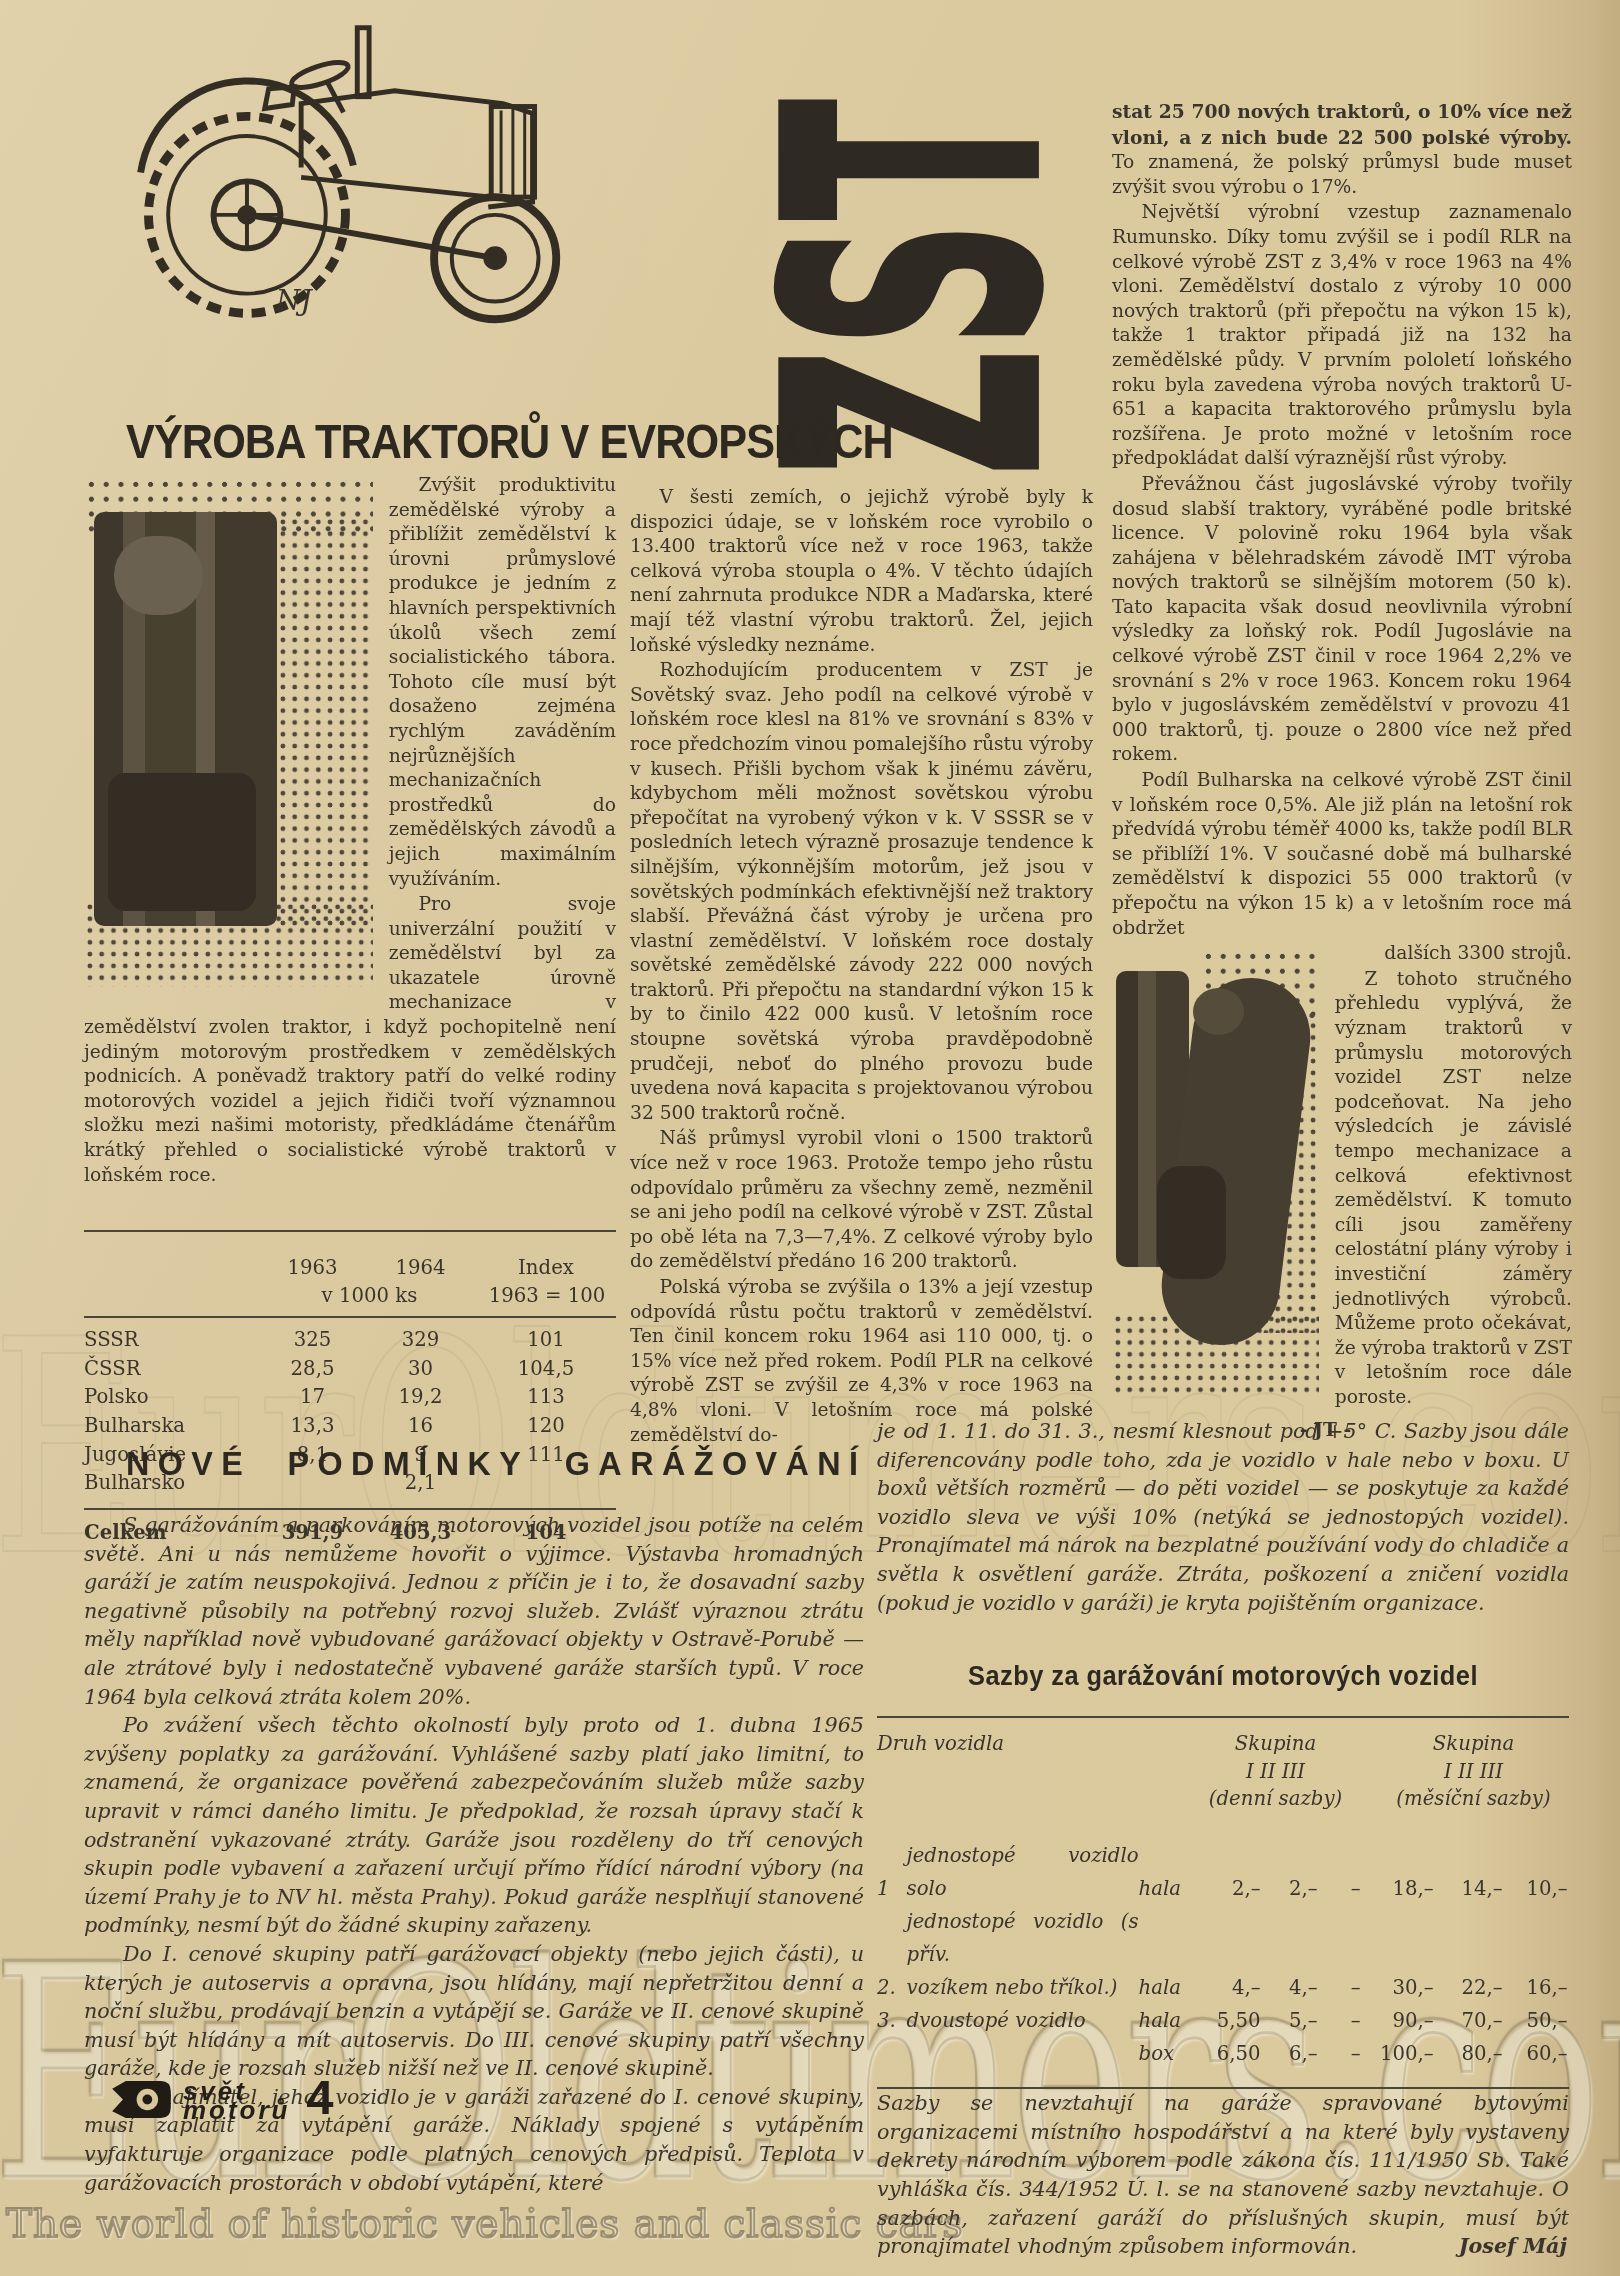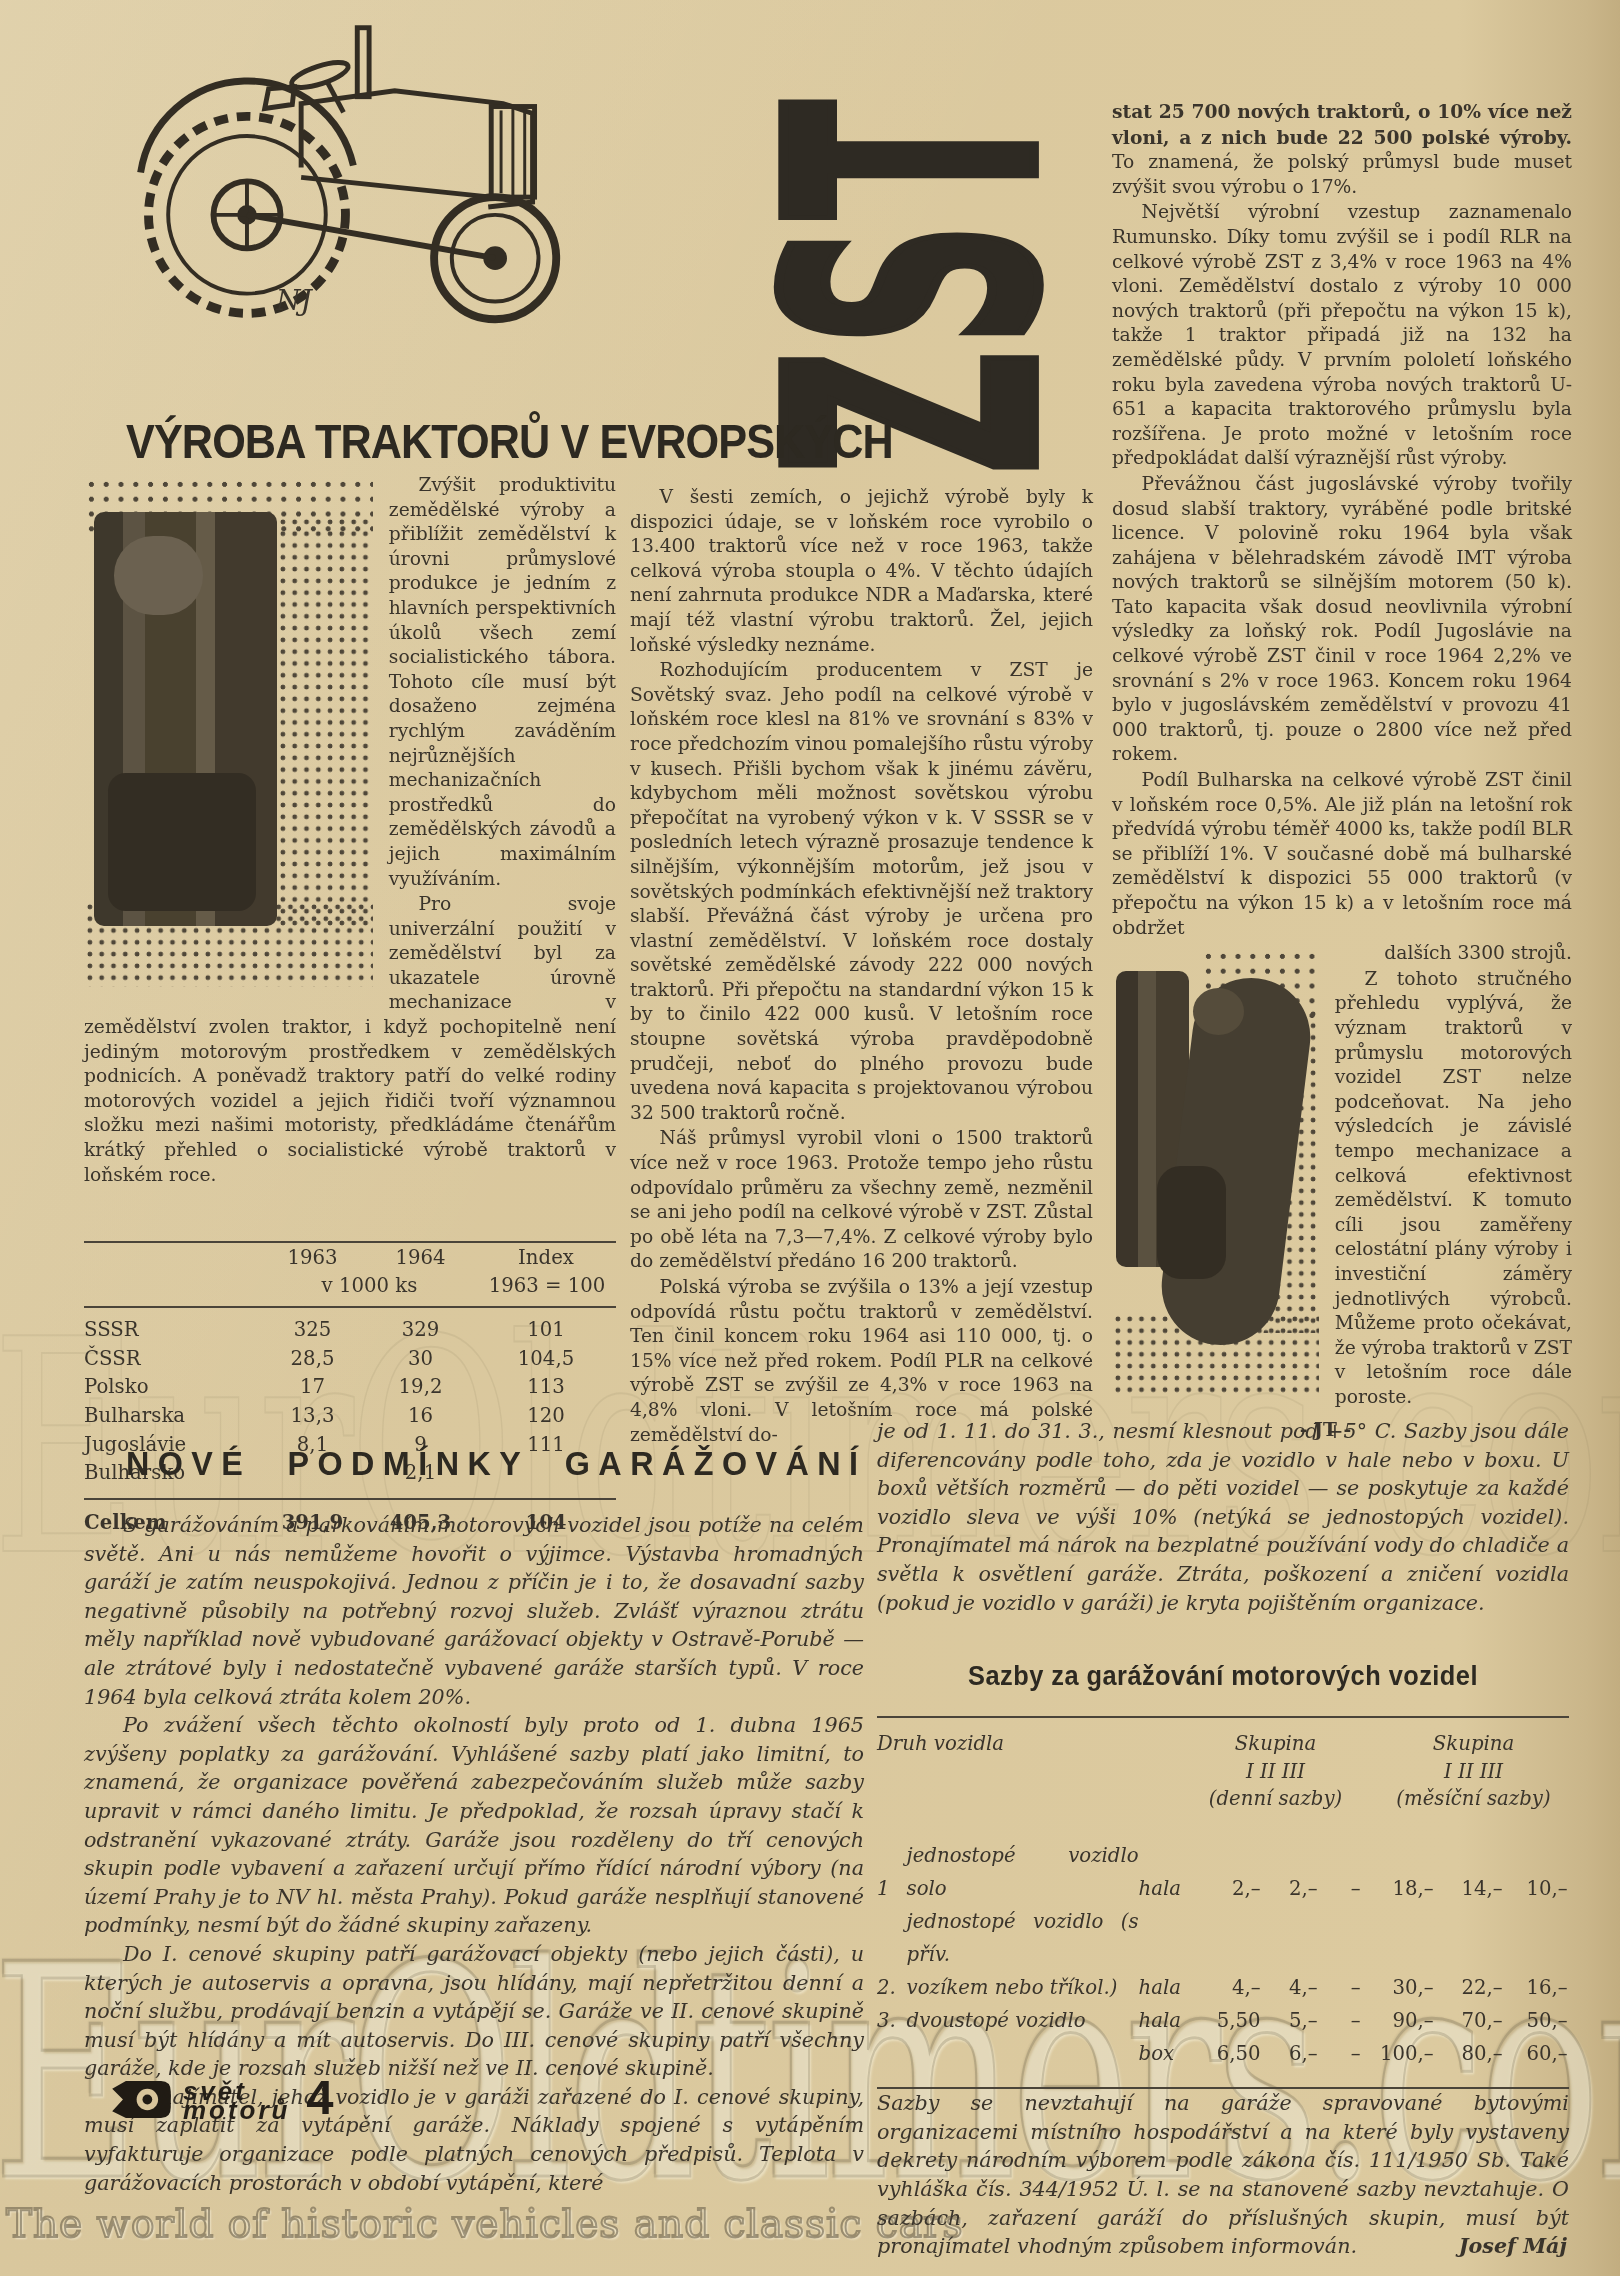--- a/index.html
+++ b/index.html
@@ -55,21 +55,21 @@
   .jt{text-align:center; padding-right:33px; font-weight:bold; margin-top:7.9px;}
   .tail{text-align:right; text-indent:0;}
   
   .ht{position:relative; overflow:hidden;}
   .col1-img{float:left; width:289px; height:510px; margin:3.9px 15.8px 9.9px 0;}
   .col3-img{float:left; width:207px; height:445px; margin:7.9px 15.8px 5.9px 0;}
   .dots{position:absolute; background-image:radial-gradient(#4f4739 2.3px, rgba(0,0,0,0) 2.6px); background-size:11.8px 11.8px;}
   .dots.sparse{background-size:14.8px 14.8px;}
   .blob{position:absolute; border-radius:9.9px;}
   
-  .table1{margin-top:54px; font-size:19.7px; border-top:2px solid #4a4439; padding-top:1px;}
+  .table1{margin-top:43px; font-size:19.7px; border-top:2px solid #4a4439; padding-top:22px;}
   .t1-row{display:grid; grid-template-columns:177px 103px 113px 138px; line-height:28.6px;}
   .t1-row .num{text-align:center;}
   .t1-sub{display:grid; grid-template-columns:177px 217px 138px; line-height:26.6px; border-bottom:2px solid #4a4439; padding-bottom:6.9px;}
   .t1-sub .c{text-align:center;}
   .t1-body{padding:7.9px 0 9.9px 0;}
   .t1-total{border-top:2px solid #4a4439; padding:8.9px 0 3.9px 0; font-weight:bold;}
   
   .ital{font-style:italic; font-size:20.7px; line-height:28.6px; text-align:justify;}
   .ital p{margin:0; text-indent:39px;}
   .ital p.no-indent{text-indent:0;}

